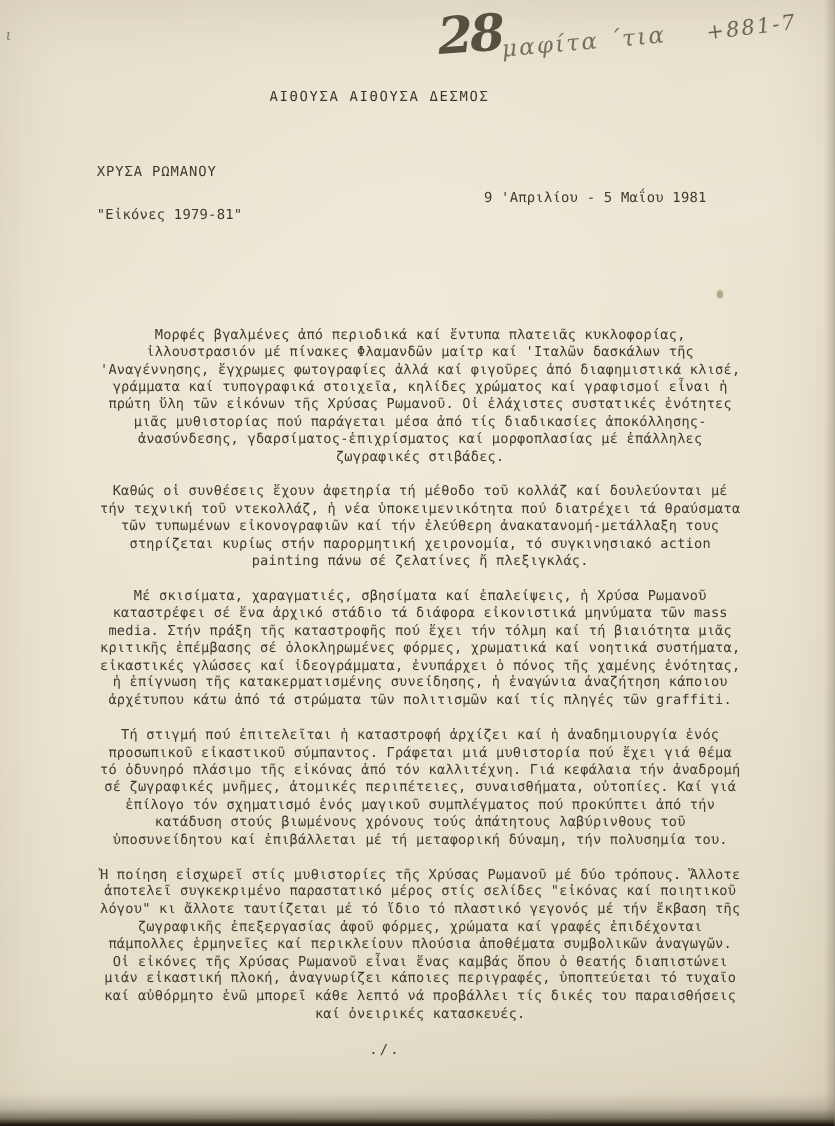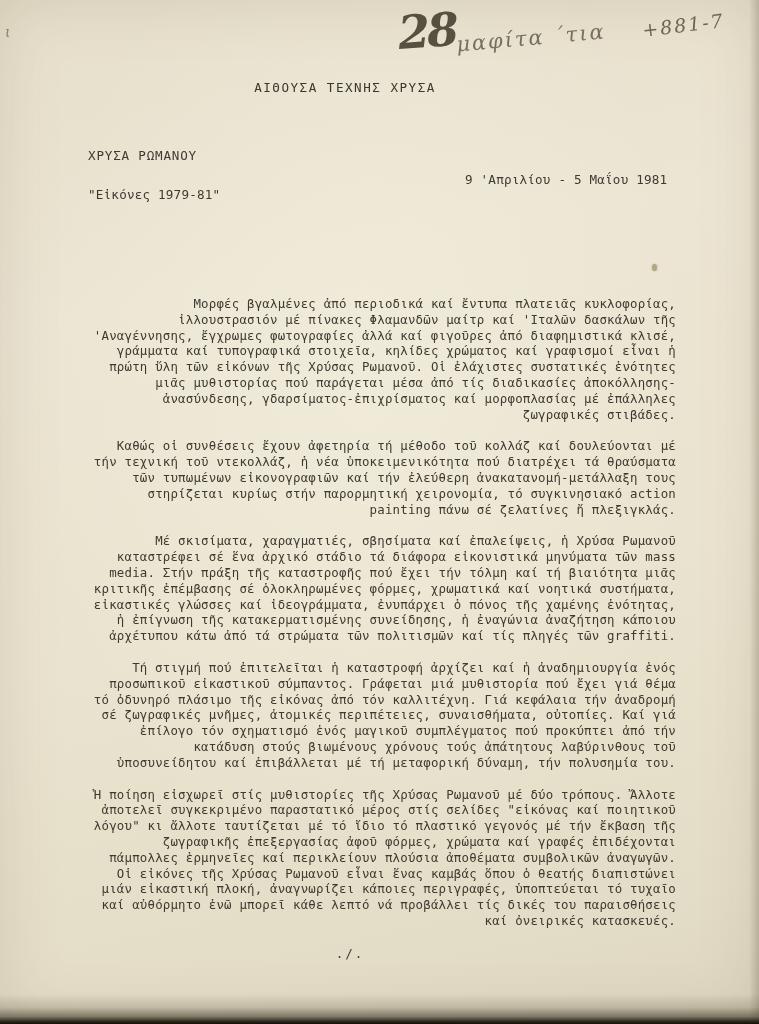--- a/index.html
+++ b/index.html
@@ -19,24 +19,24 @@
   .typed { font-size: 12.4px; line-height: 15.8px; letter-spacing: 0.2px; }
 
   .gallery-header {
     position: absolute; top: 80px; left: 0; width: 690px;
     text-align: center; letter-spacing: 1.5px;
     font-size: 12.6px; color: #3a372e;
   }
   .artist-block { position: absolute; top: 148px; left: 88px; }
   .artist-name { font-size: 12.6px; letter-spacing: 0.8px; margin-bottom: 23px; }
   .exhibition-title { font-size: 12.6px; }
-  .exhibition-dates { position: absolute; top: 172px; left: 440px; font-size: 12.6px; margin-left: 25px; }
+  .exhibition-dates { position: absolute; top: 172px; left: 440px; font-size: 12.6px; }
 
   .body-text { position: absolute; top: 296px; left: 88px; width: 588px; }
-  .body-text p { margin: 0 0 16px 0; text-align: right; }
+  .body-text p { margin: 0 0 16px 0; text-align: center; }
 
   .footer-mark {
     position: absolute; top: 946px; left: 0; width: 700px;
     text-align: center; font-size: 12.6px; letter-spacing: 2px;
   }
 
   
   .hand {
     font-family: "DejaVu Serif", "Liberation Serif", serif;
     font-style: italic; color: #6f695a;
@@ -82,21 +82,21 @@
 <div class="paper">
 
   <span class="edge-mark hand">ι</span>
 
   <div class="hand hand-number">28</div>
 
   <div class="hand hand-note">μαφίτα ΄τια</div>
 
   <div class="hand archive-code">+881-7</div>
 
-  <div class="gallery-header typed">ΑΙΘΟΥΣΑ ΤΕΧΝΗΣ ΧΡΥΣΑ</div>
+  <div class="gallery-header typed">ΑΙΘΟΥΣΑ ΑΙΘΟΥΣΑ ΔΕΣΜΟΣ</div>
 
   <div class="artist-block">
     <div class="artist-name typed">ΧΡΥΣΑ ΡΩΜΑΝΟΥ</div>
     <div class="exhibition-title typed">"Εἰκόνες 1979-81"</div>
   </div>
 
   <div class="exhibition-dates typed">9 'Απριλίου - 5 Μαΐου 1981</div>
 
   <div class="body-text typed">
     <p>Μορφές βγαλμένες ἀπό περιοδικά καί ἔντυπα πλατειᾶς κυκλοφορίας, ἰλλουστρασιόν μέ πίνακες Φλαμανδῶν μαίτρ καί 'Ιταλῶν δασκάλων τῆς 'Αναγέννησης, ἔγχρωμες φωτογραφίες ἀλλά καί φιγοῦρες ἀπό διαφημιστικά κλισέ, γράμματα καί τυπογραφικά στοιχεῖα, κηλίδες χρώματος καί γραφισμοί εἶναι ἡ πρώτη ὕλη τῶν εἰκόνων τῆς Χρύσας Ρωμανοῦ. Οἱ ἐλάχιστες συστατικές ἑνότητες μιᾶς μυθιστορίας πού παράγεται μέσα ἀπό τίς διαδικασίες ἀποκόλλησης-ἀνασύνδεσης, γδαρσίματος-ἐπιχρίσματος καί μορφοπλασίας μέ ἐπάλληλες ζωγραφικές στιβάδες.</p>

